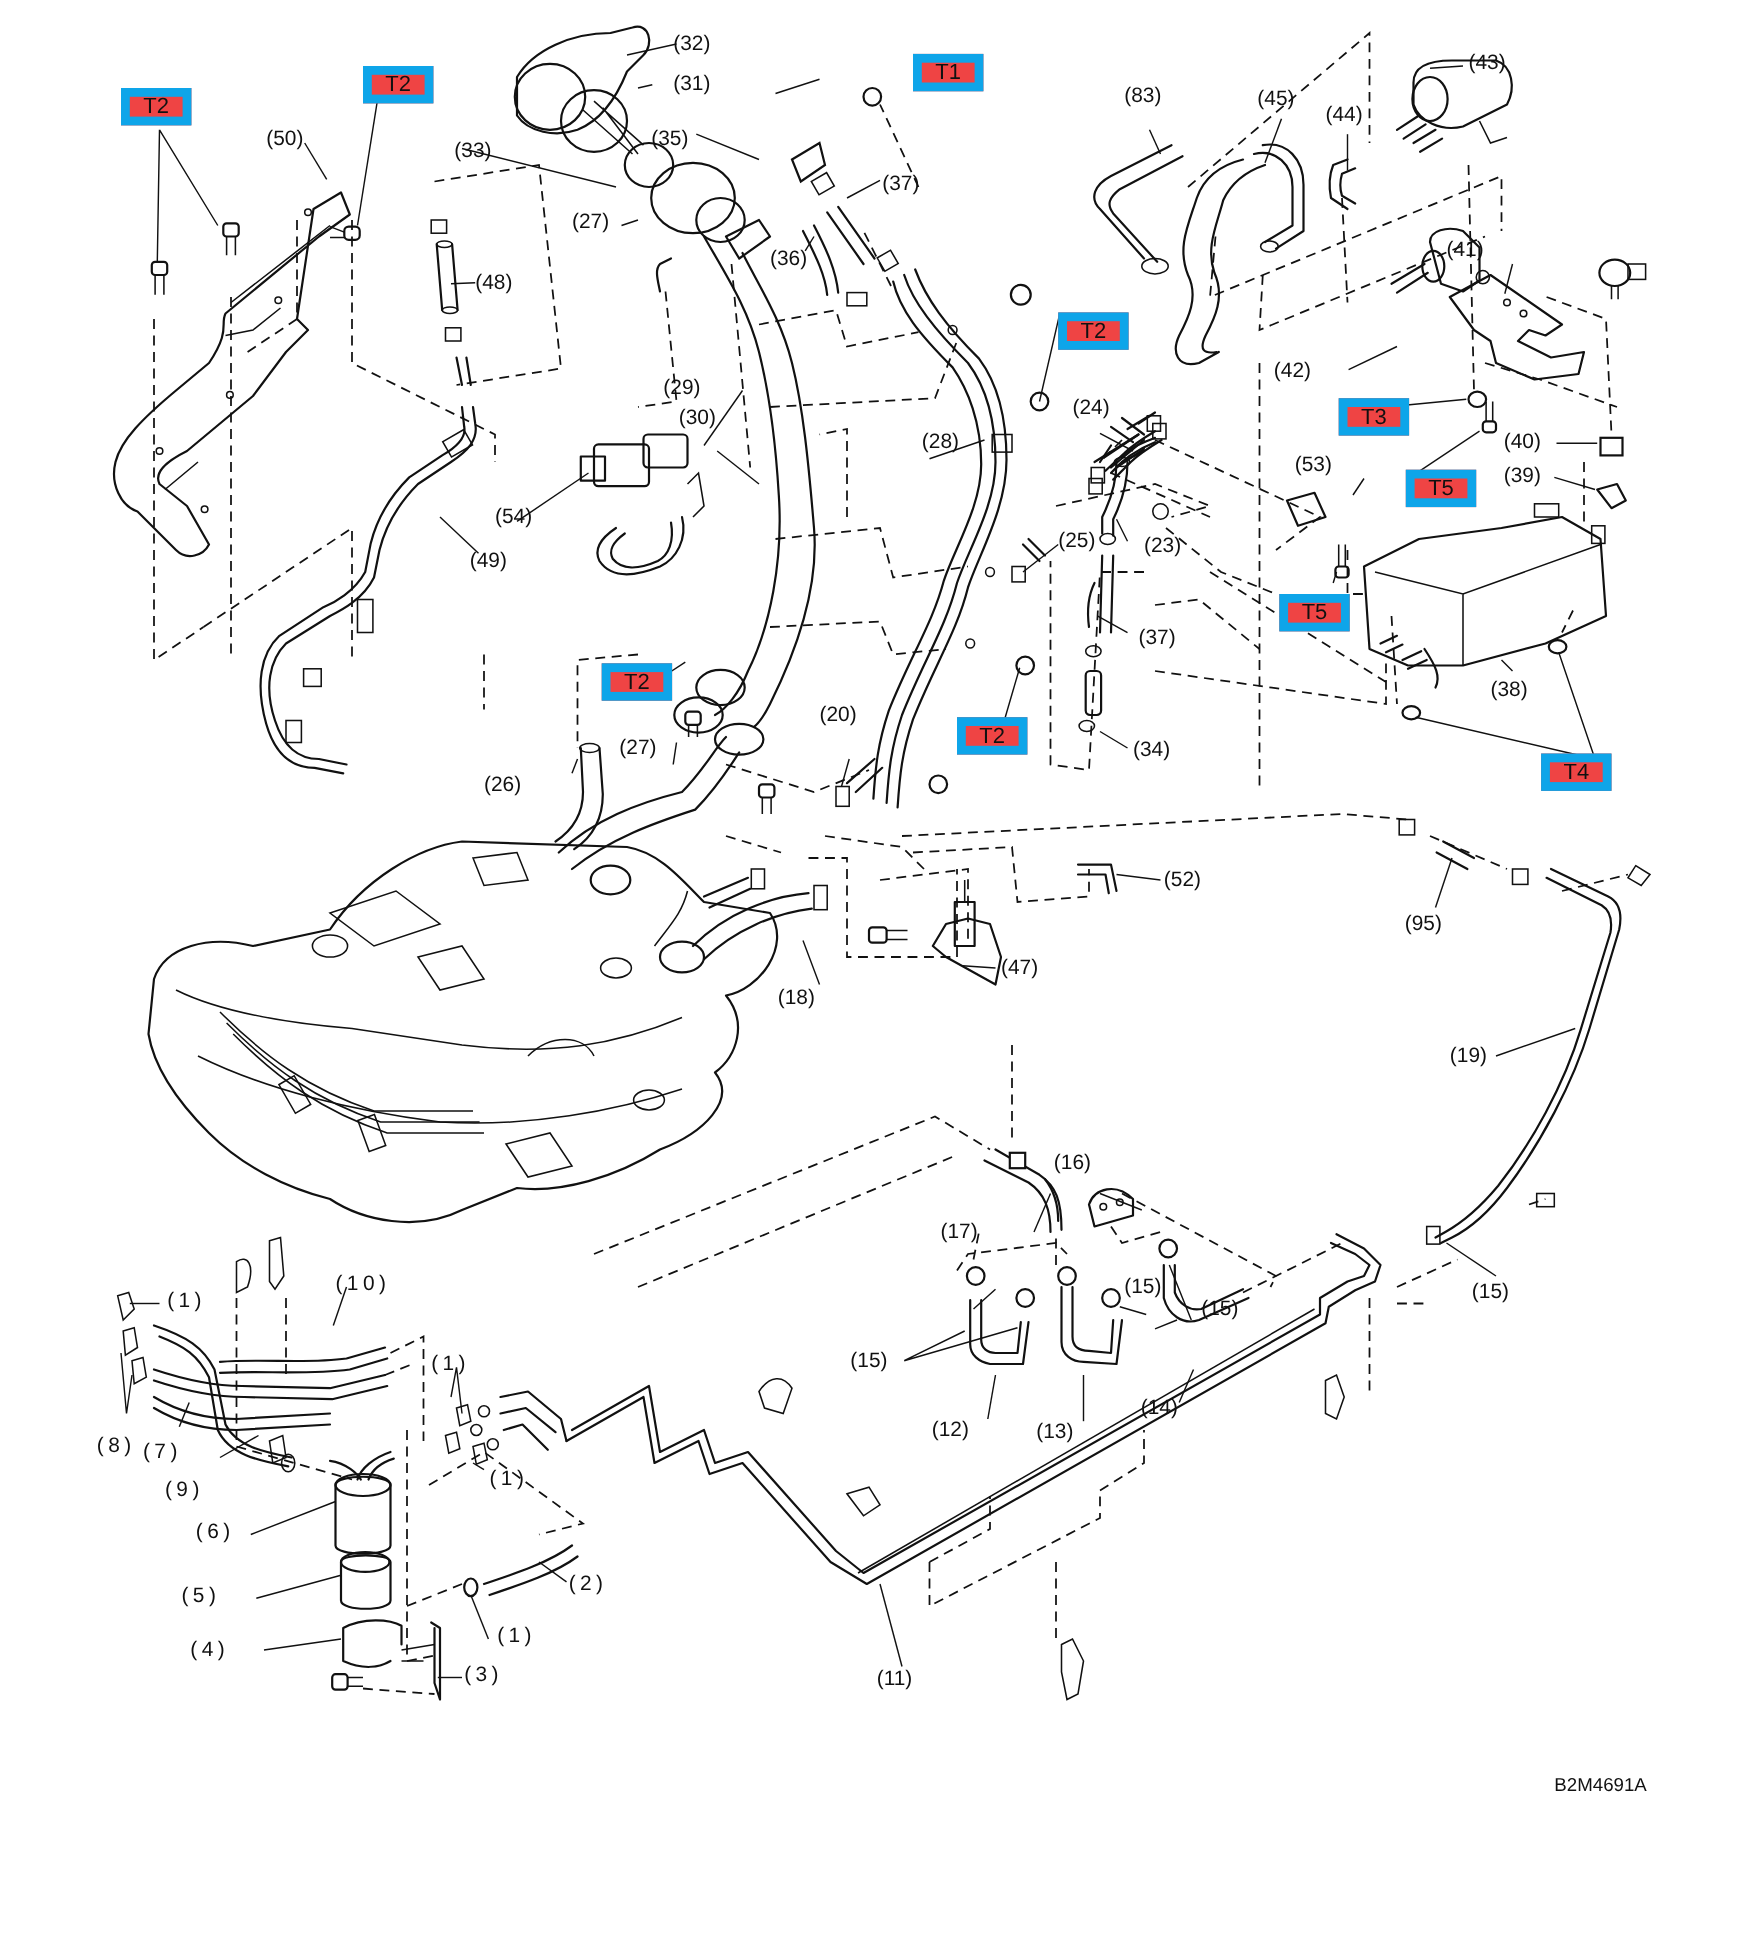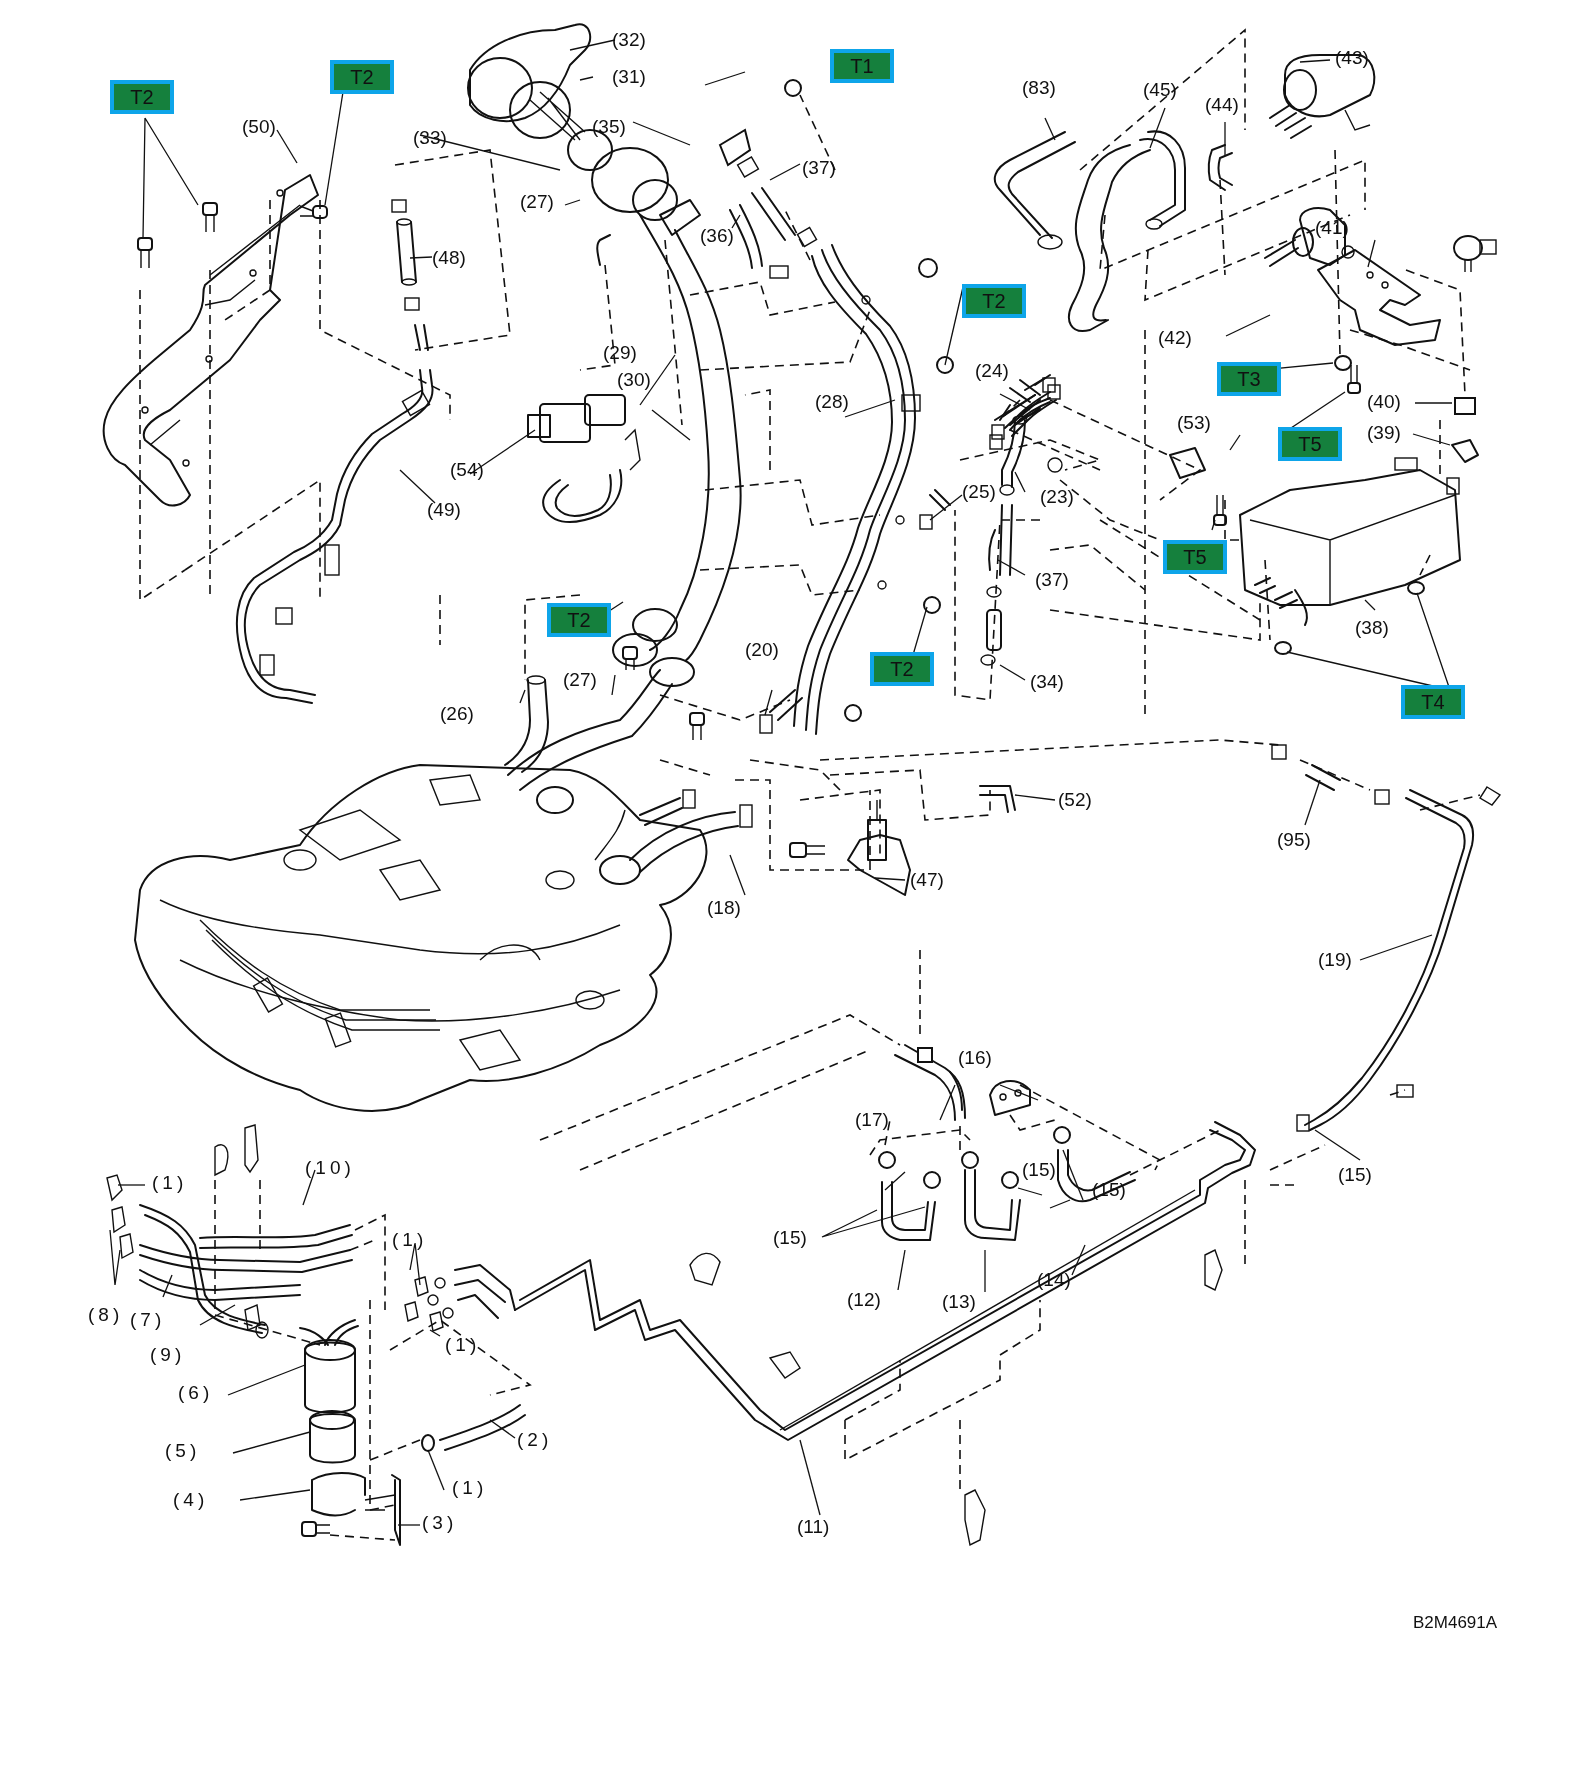--- a/index.html
+++ b/index.html
@@ -1,20 +1,20 @@
 <!DOCTYPE html>
 <html><head>
 <meta charset="utf-8">
 <style>
   html,body{margin:0;padding:0;background:#ffffff;}
   body{width:1584px;height:1770px;position:relative;overflow:hidden;font-family:"Liberation Sans",sans-serif;}
   #diagram{position:absolute;left:0;top:0;width:1584px;height:1770px;}
   .lbl{position:absolute;font-family:"Liberation Sans",sans-serif;font-size:19px;color:#111;white-space:nowrap;line-height:1;}
   .lbl.sp{letter-spacing:4px;}
-  .tbox{position:absolute;border:4px solid #0ea5e9;background:#15803d;font-family:"Liberation Sans",sans-serif;font-size:20px;color:#111;display:flex;align-items:center;justify-content:center;width:64px;height:34px;box-sizing:border-box;}
+  .tbox{position:absolute;border:8px solid #0ea5e9;background:#ef4444;font-family:"Liberation Sans",sans-serif;font-size:20px;color:#111;display:flex;align-items:center;justify-content:center;width:64px;height:34px;box-sizing:border-box;}
   .code{position:absolute;font-family:"Liberation Sans",sans-serif;font-size:17px;color:#111;}
   svg .part{fill:none;stroke:#111;stroke-width:2;stroke-linejoin:round;stroke-linecap:round;}
   svg .thin{fill:none;stroke:#111;stroke-width:1.4;}
   svg .dash{fill:none;stroke:#111;stroke-width:1.6;stroke-dasharray:9 6;}
   svg .lead{fill:none;stroke:#111;stroke-width:1.3;}
   svg .fillw{fill:#fff;stroke:#111;stroke-width:2;}
 </style>
 </head>
 <body>
 
@@ -502,21 +502,21 @@
 <span class="lbl" style="left:612px;top:30px">(32)</span>
 <span class="lbl" style="left:612px;top:67px">(31)</span>
 <span class="lbl" style="left:413px;top:128px">(33)</span>
 <span class="lbl" style="left:520px;top:192px">(27)</span>
 <span class="lbl" style="left:592px;top:117px">(35)</span>
 <span class="lbl" style="left:700px;top:226px">(36)</span>
 <span class="lbl" style="left:802px;top:158px">(37)</span>
 <span class="lbl" style="left:432px;top:248px">(48)</span>
 <span class="lbl" style="left:603px;top:343px">(29)</span>
 <span class="lbl" style="left:617px;top:370px">(30)</span>
-<span class="lbl" style="left:815px;top:392px">(28)</span>
+<span class="lbl" style="left:838px;top:392px">(28)</span>
 <span class="lbl" style="left:450px;top:460px">(54)</span>
 <span class="lbl" style="left:427px;top:500px">(49)</span>
 <span class="lbl" style="left:975px;top:361px">(24)</span>
 <span class="lbl" style="left:962px;top:482px">(25)</span>
 <span class="lbl" style="left:1040px;top:487px">(23)</span>
 <span class="lbl" style="left:1035px;top:570px">(37)</span>
 <span class="lbl" style="left:1030px;top:672px">(34)</span>
 <span class="lbl" style="left:745px;top:640px">(20)</span>
 <span class="lbl" style="left:440px;top:704px">(26)</span>
 <span class="lbl" style="left:563px;top:670px">(27)</span>

